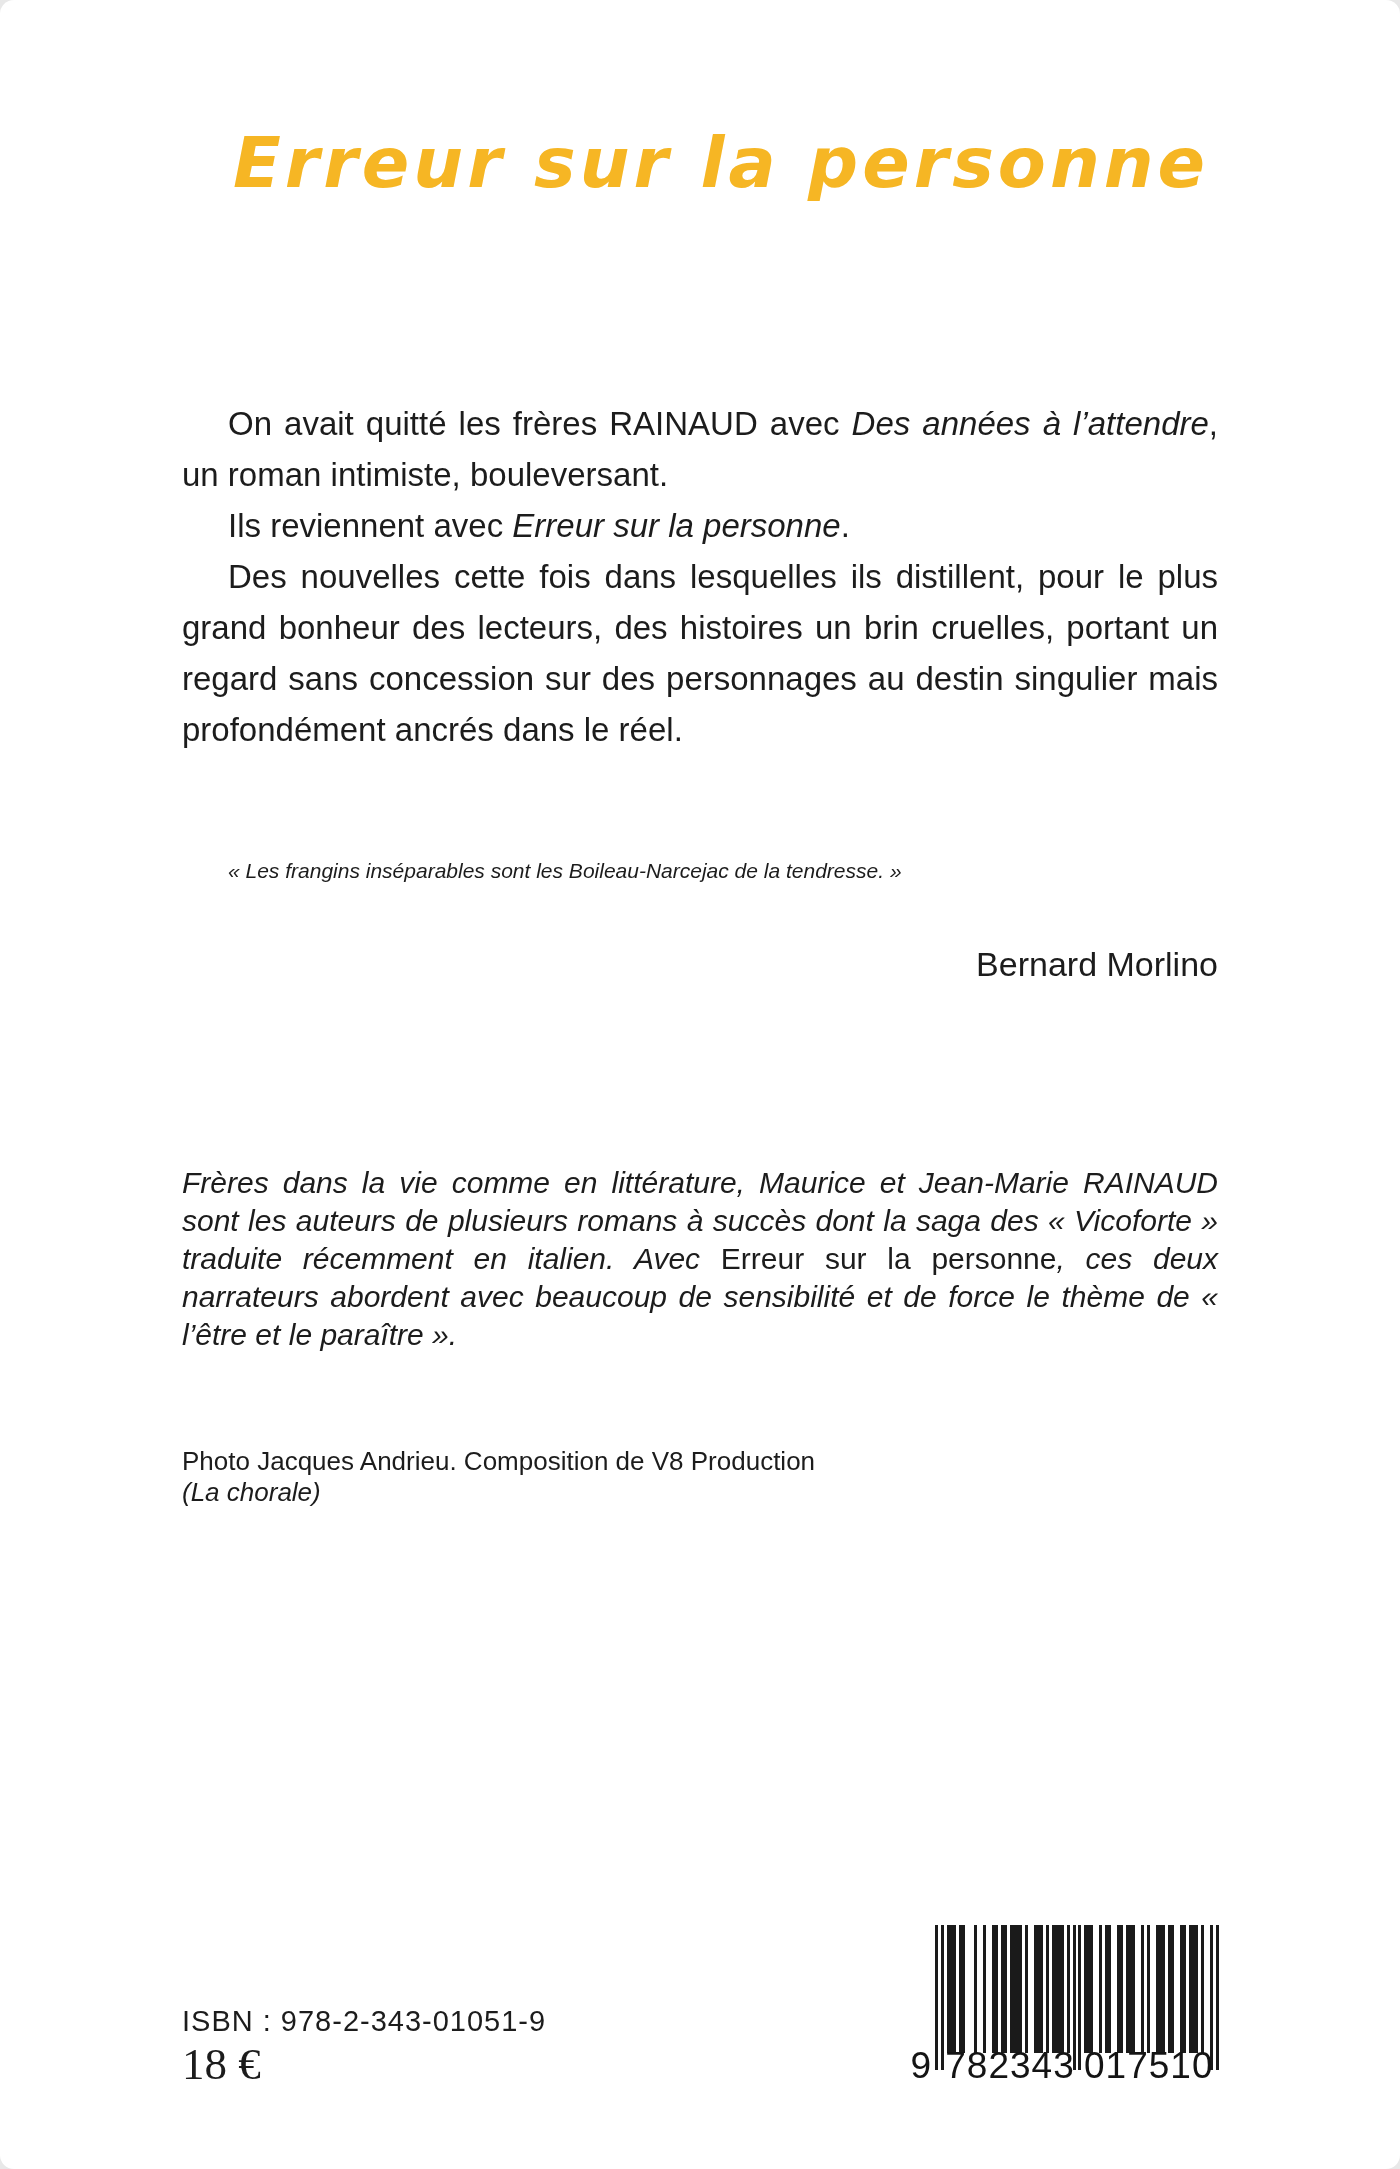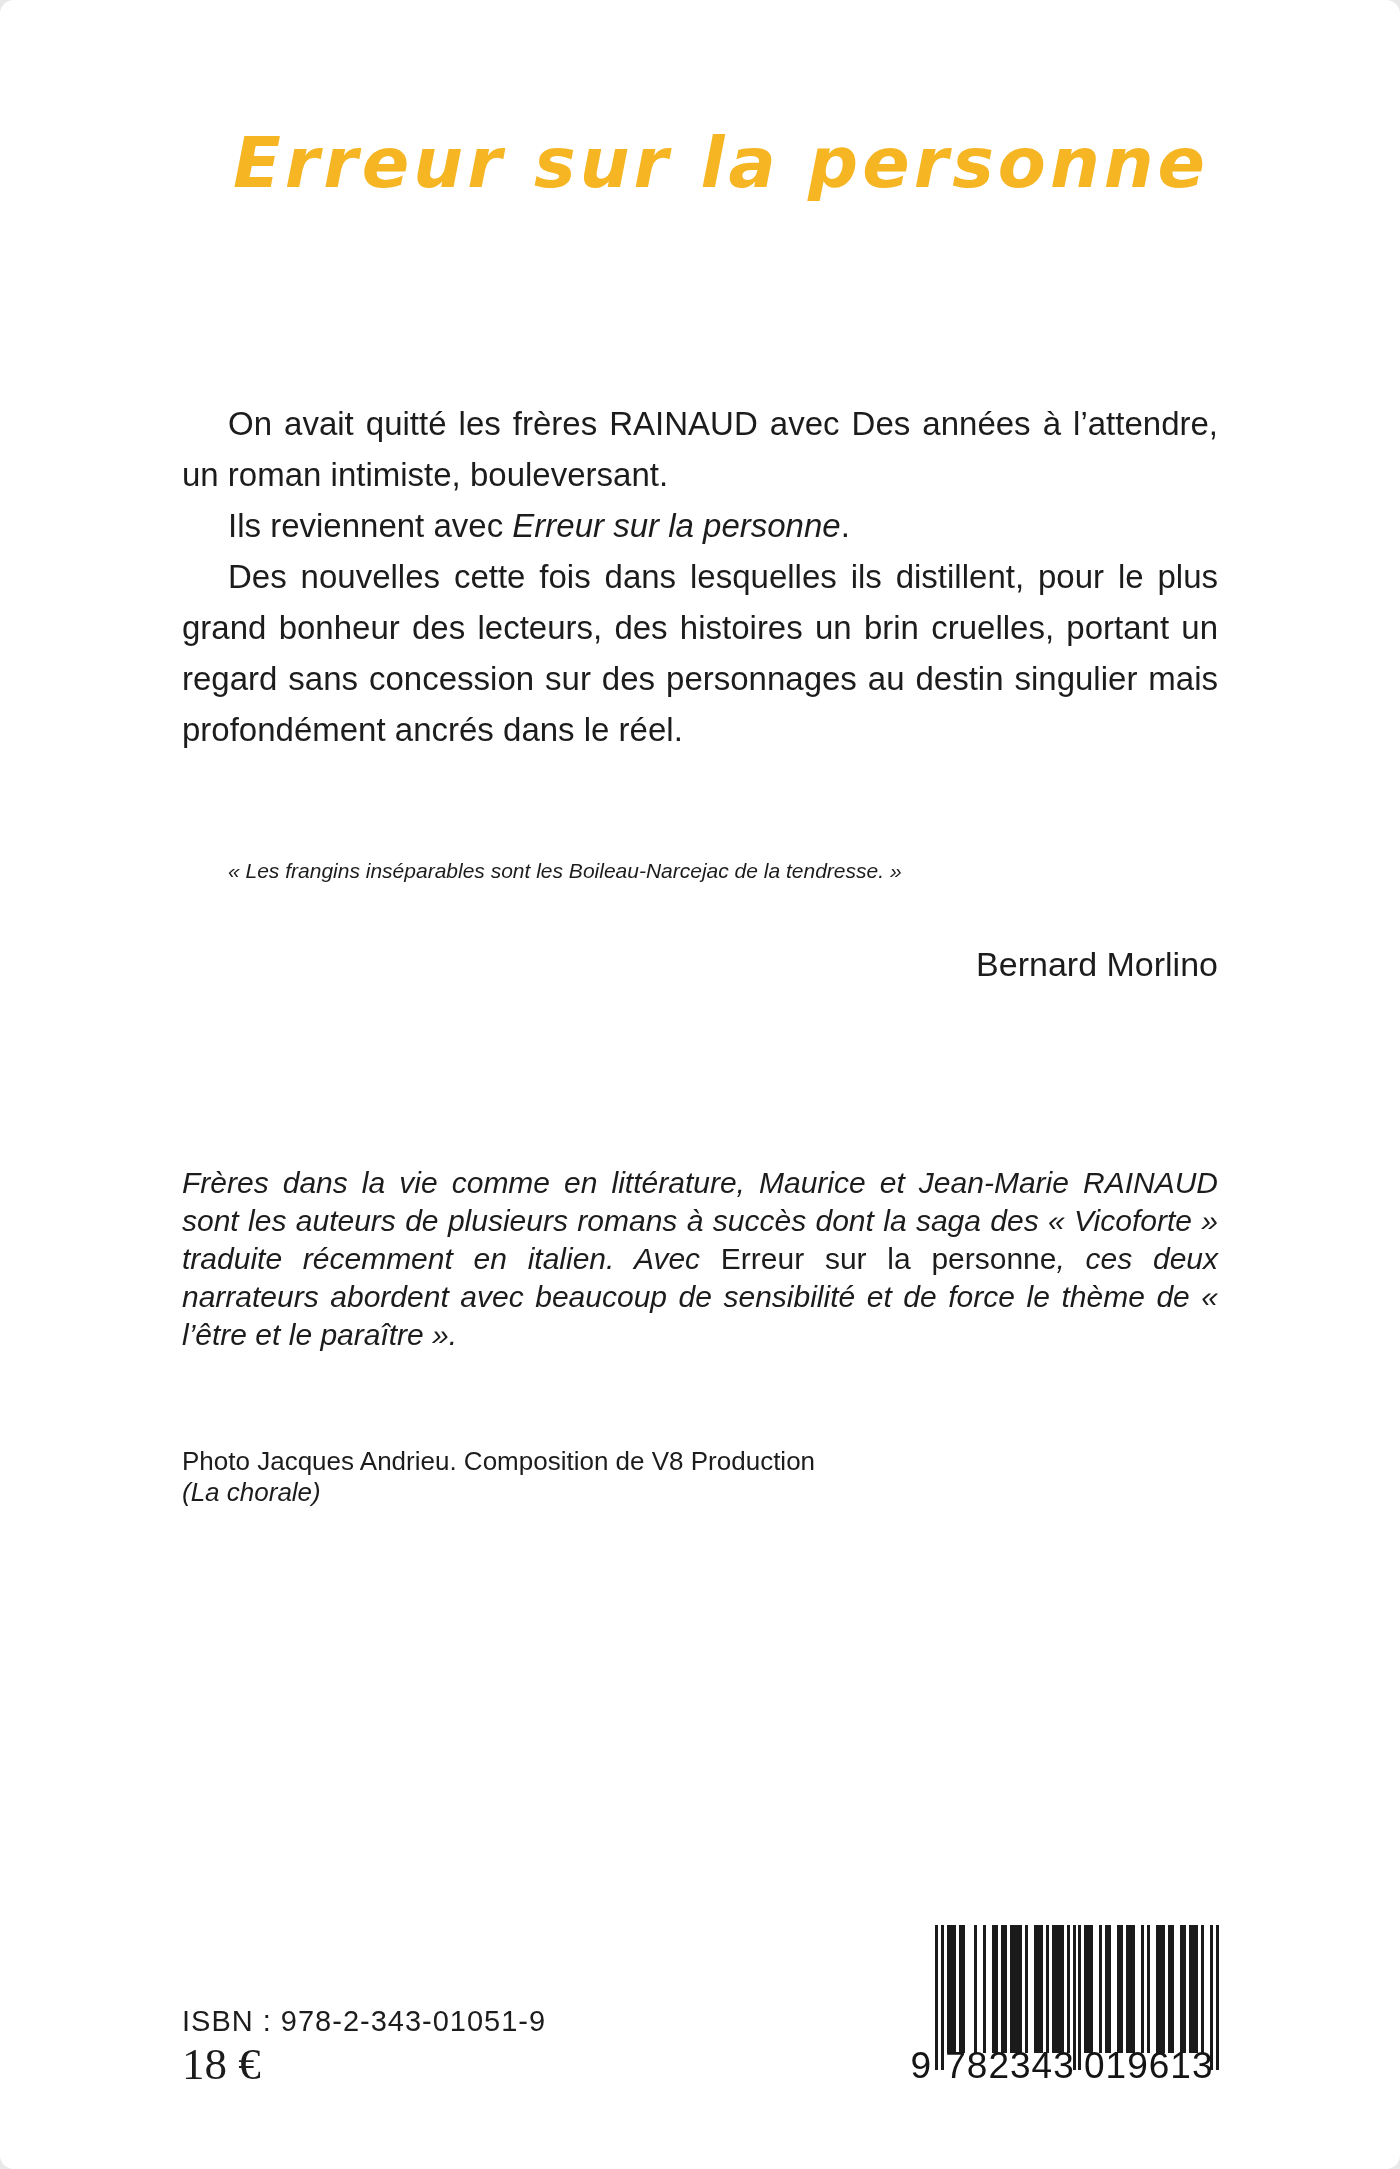--- a/index.html
+++ b/index.html
@@ -122,21 +122,21 @@
   .bc-right  { left: 149px; width: 128px; letter-spacing: 1px; text-align: center; }
 </style>
 </head>
 <body>
 
 <div class="page">
 
   <div class="book-title" style="color: rgb(246, 182, 36);">Erreur sur la personne</div>
 
   <div class="synopsis">
-    <p><span>On avait quitté les frères RAINAUD avec </span><span style="">Des années à l’attendre</span><span>, un roman intimiste, bouleversant.</span></p>
+    <p><span>On avait quitté les frères RAINAUD avec </span><span style="font-style: italic;">Des années à l’attendre</span><span>, un roman intimiste, bouleversant.</span></p>
     <p><span>Ils reviennent avec </span><span style="font-style: italic;">Erreur sur la personne</span><span>.</span></p>
     <p><span>Des nouvelles cette fois dans lesquelles ils distillent, pour le plus grand bonheur des lecteurs, des histoires un brin cruelles, portant un regard sans concession sur des personnages au destin singulier mais profondément ancrés dans le réel.</span></p>
   </div>
 
   <div class="quote">« Les frangins inséparables sont les Boileau-Narcejac de la tendresse. »</div>
 
   <div class="attribution">
     <div>Bernard Morlino</div>
   </div>
 
@@ -206,16 +206,16 @@
           <rect x="254.11" y="0" width="2.99" height="128" fill="#1a1a1a"></rect>
           <rect x="257.09" y="0" width="2.99" height="128" fill="#1a1a1a"></rect>
           <rect x="260.08" y="0" width="2.99" height="128" fill="#1a1a1a"></rect>
           <rect x="266.06" y="0" width="2.99" height="128" fill="#1a1a1a"></rect>
           <rect x="275.03" y="0" width="2.99" height="145" fill="#1a1a1a"></rect>
           <rect x="281.01" y="0" width="2.99" height="145" fill="#1a1a1a"></rect>
         </svg>
       </div>
     <div class="barcode-digits bc-first">9</div>
     <div class="barcode-digits bc-left">782343</div>
-    <div class="barcode-digits bc-right">019613</div>
+    <div class="barcode-digits bc-right">017510</div>
   </div>
 
 </div>
 
 </body></html>

